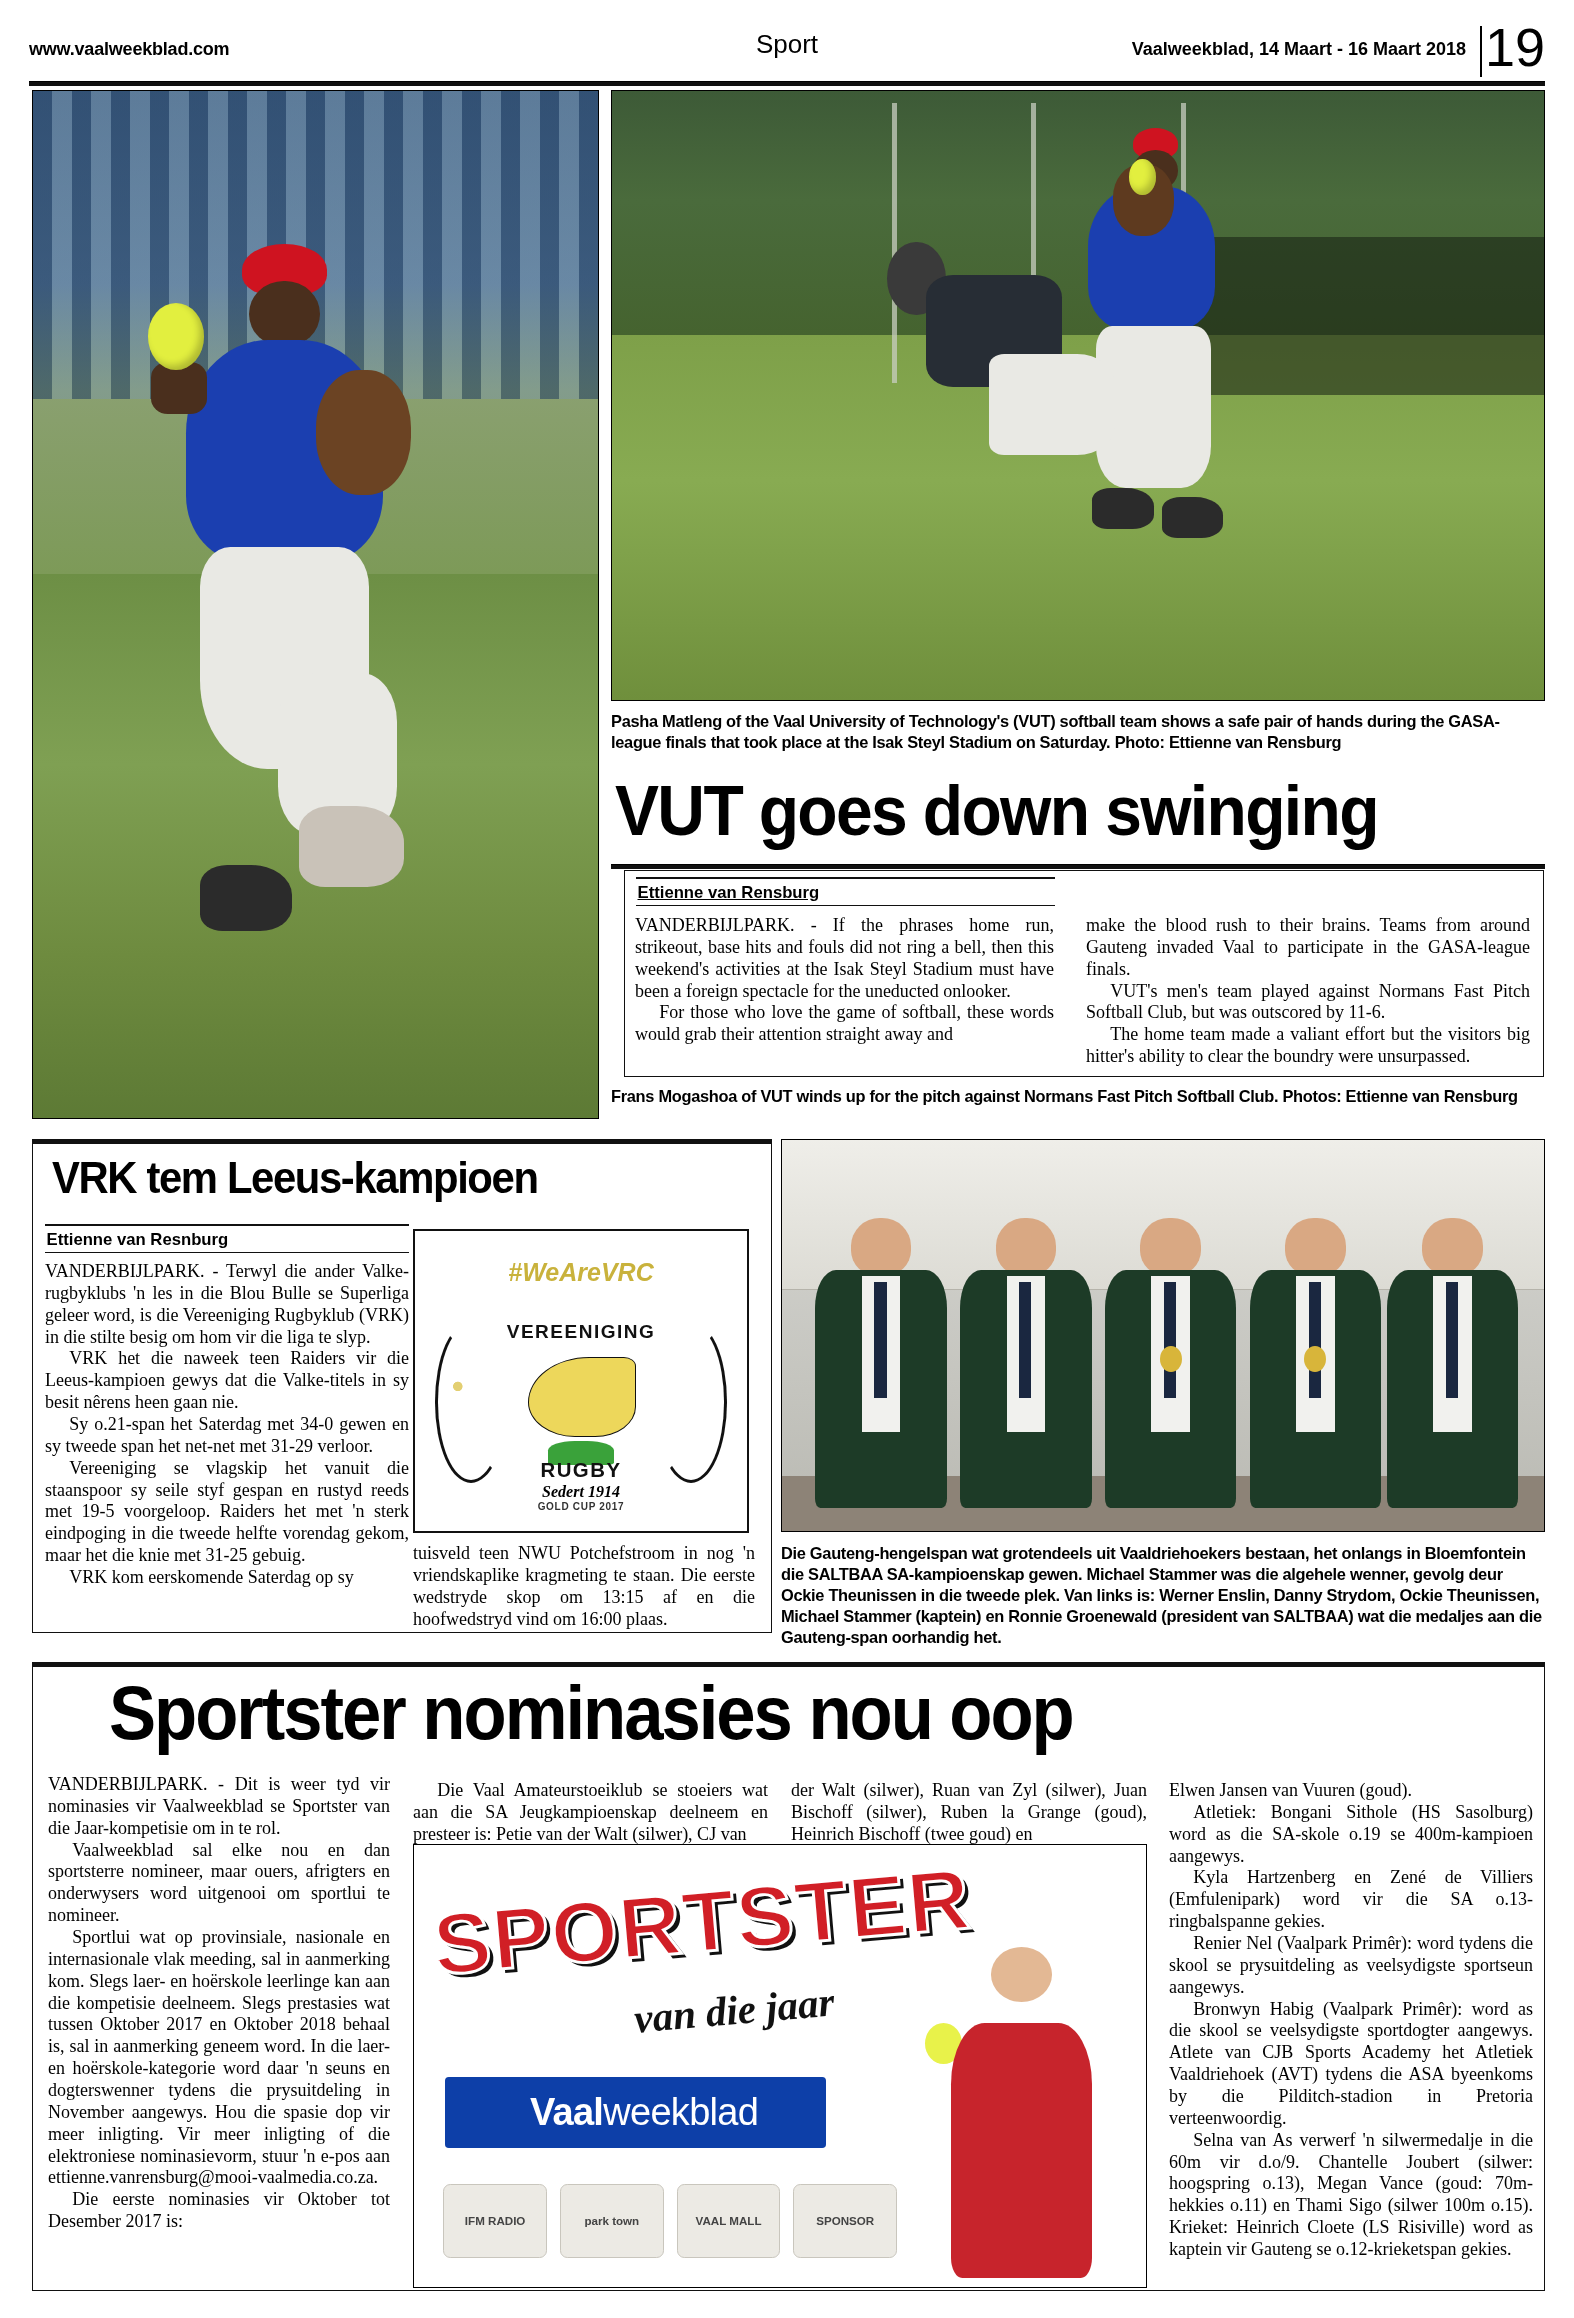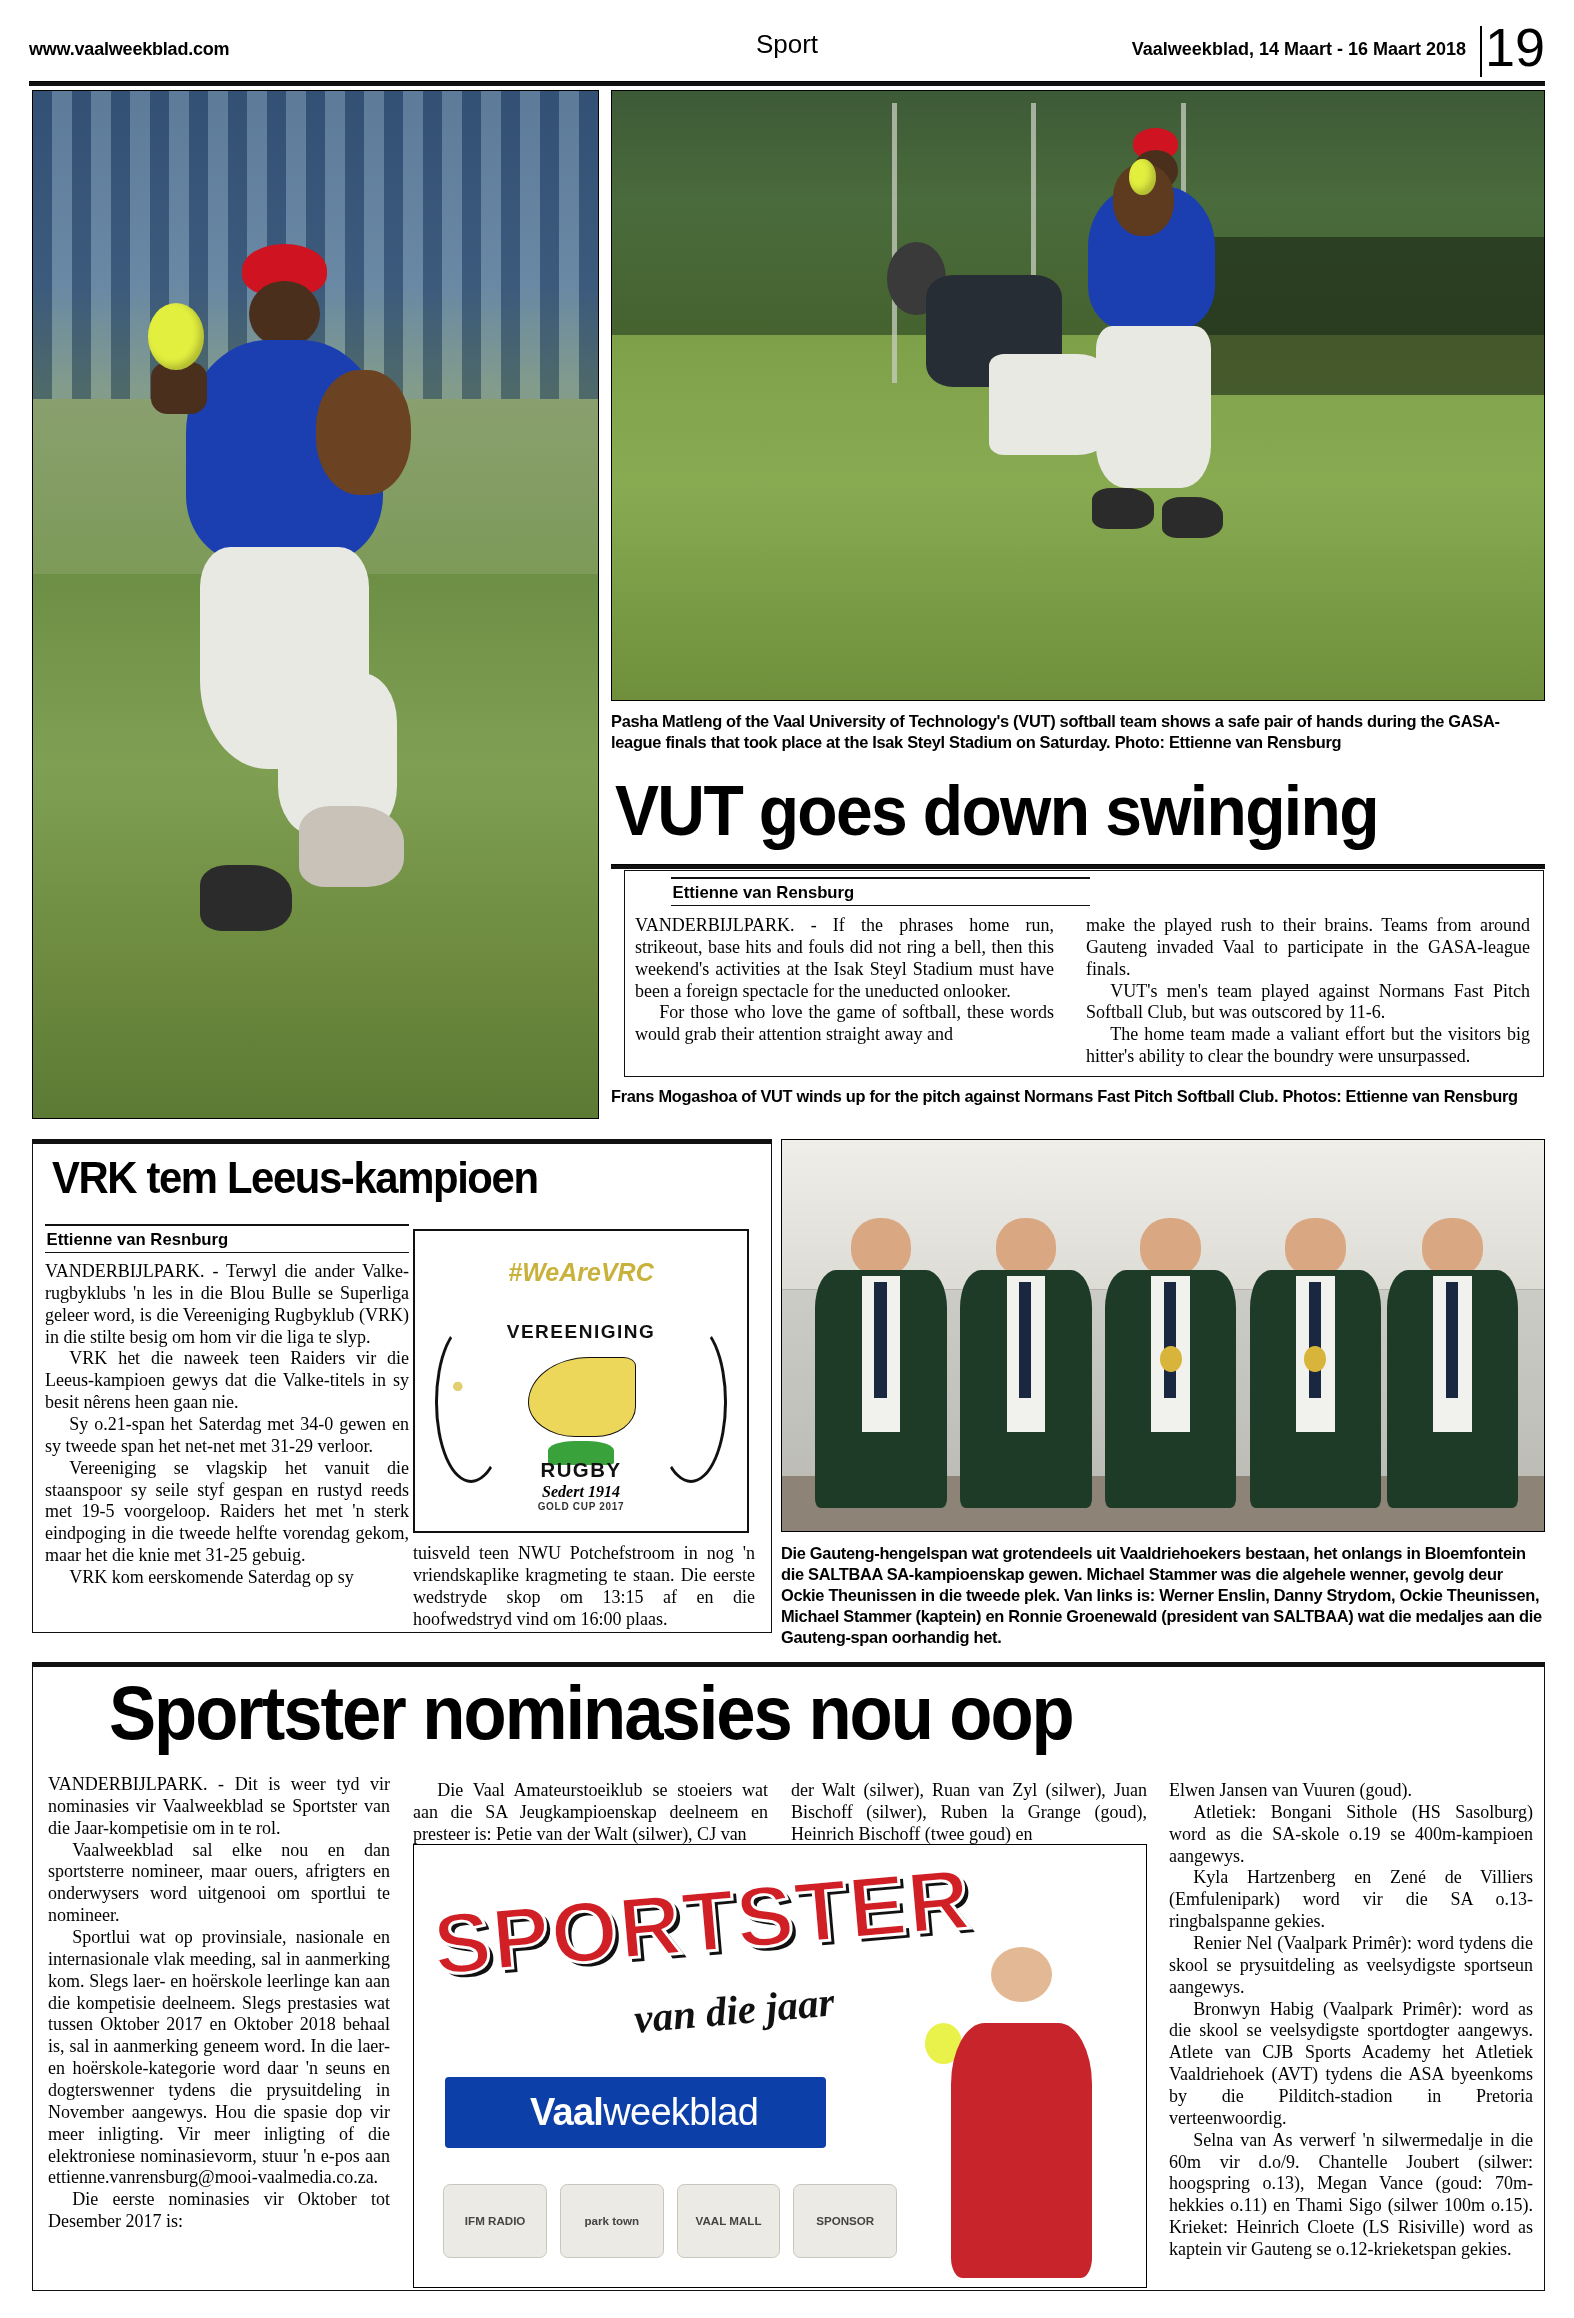--- a/index.html
+++ b/index.html
@@ -376,29 +376,29 @@
     </div>
   </div>
 
   <div class="caption" style="left:611px; top:711px; width:934px;">Pasha Matleng of the Vaal University of Technology's (VUT) softball team shows a safe pair of hands during the GASA-league finals that took place at the Isak Steyl Stadium on Saturday. Photo: Ettienne van Rensburg</div>
 
   <div class="headline" id="hl-vut" style="left:615px; top:777px; width:934px;">VUT goes down swinging</div>
 
   <div class="boxframe" style="left:624px; top:870px; width:920px; height:207px;"></div>
   <div class="hrule-heavy" style="left:611px; top:864px; width:934px;"></div>
 
-  <div class="byline" style="left:671px; top:877px; width:419px;">Ettienne van Rensburg</div>
+  <div class="byline" style="left:636px; top:877px; width:419px;text-decoration:underline;">Ettienne van Rensburg</div>
 
   <div class="col" style="left:635px; top:915px; width:419px;">
     <p class="first">VANDERBIJLPARK. - If the phrases home run, strikeout, base hits and fouls did not ring a bell, then this weekend's activities at the Isak Steyl Stadium must have been a foreign spectacle for the uneducted onlooker.</p>
     <p>For those who love the game of softball, these words would grab their attention straight away and</p>
   </div>
 
   <div class="col" style="left:1086px; top:915px; width:444px;">
-    <p class="first">make the played rush to their brains. Teams from around Gauteng invaded Vaal to participate in the GASA-league finals.</p>
+    <p class="first">make the blood rush to their brains. Teams from around Gauteng invaded Vaal to participate in the GASA-league finals.</p>
     <p>VUT's men's team played against Normans Fast Pitch Softball Club, but was outscored by 11-6.</p>
     <p>The home team made a valiant effort but the visitors big hitter's ability to clear the boundry were unsurpassed.</p>
   </div>
 
   <div class="caption" style="left:611px; top:1086px; width:934px;">Frans Mogashoa of VUT winds up for the pitch against Normans Fast Pitch Softball Club. Photos: Ettienne van Rensburg</div>
 
   <div class="hrule-heavy" style="left:32px; top:1139px; width:740px;"></div>
   <div class="boxframe" style="left:32px; top:1139px; width:740px; height:494px;"></div>
 
   <div class="headline" id="hl-vrk" style="left:52px; top:1157px; width:713px;">VRK tem Leeus-kampioen</div>

